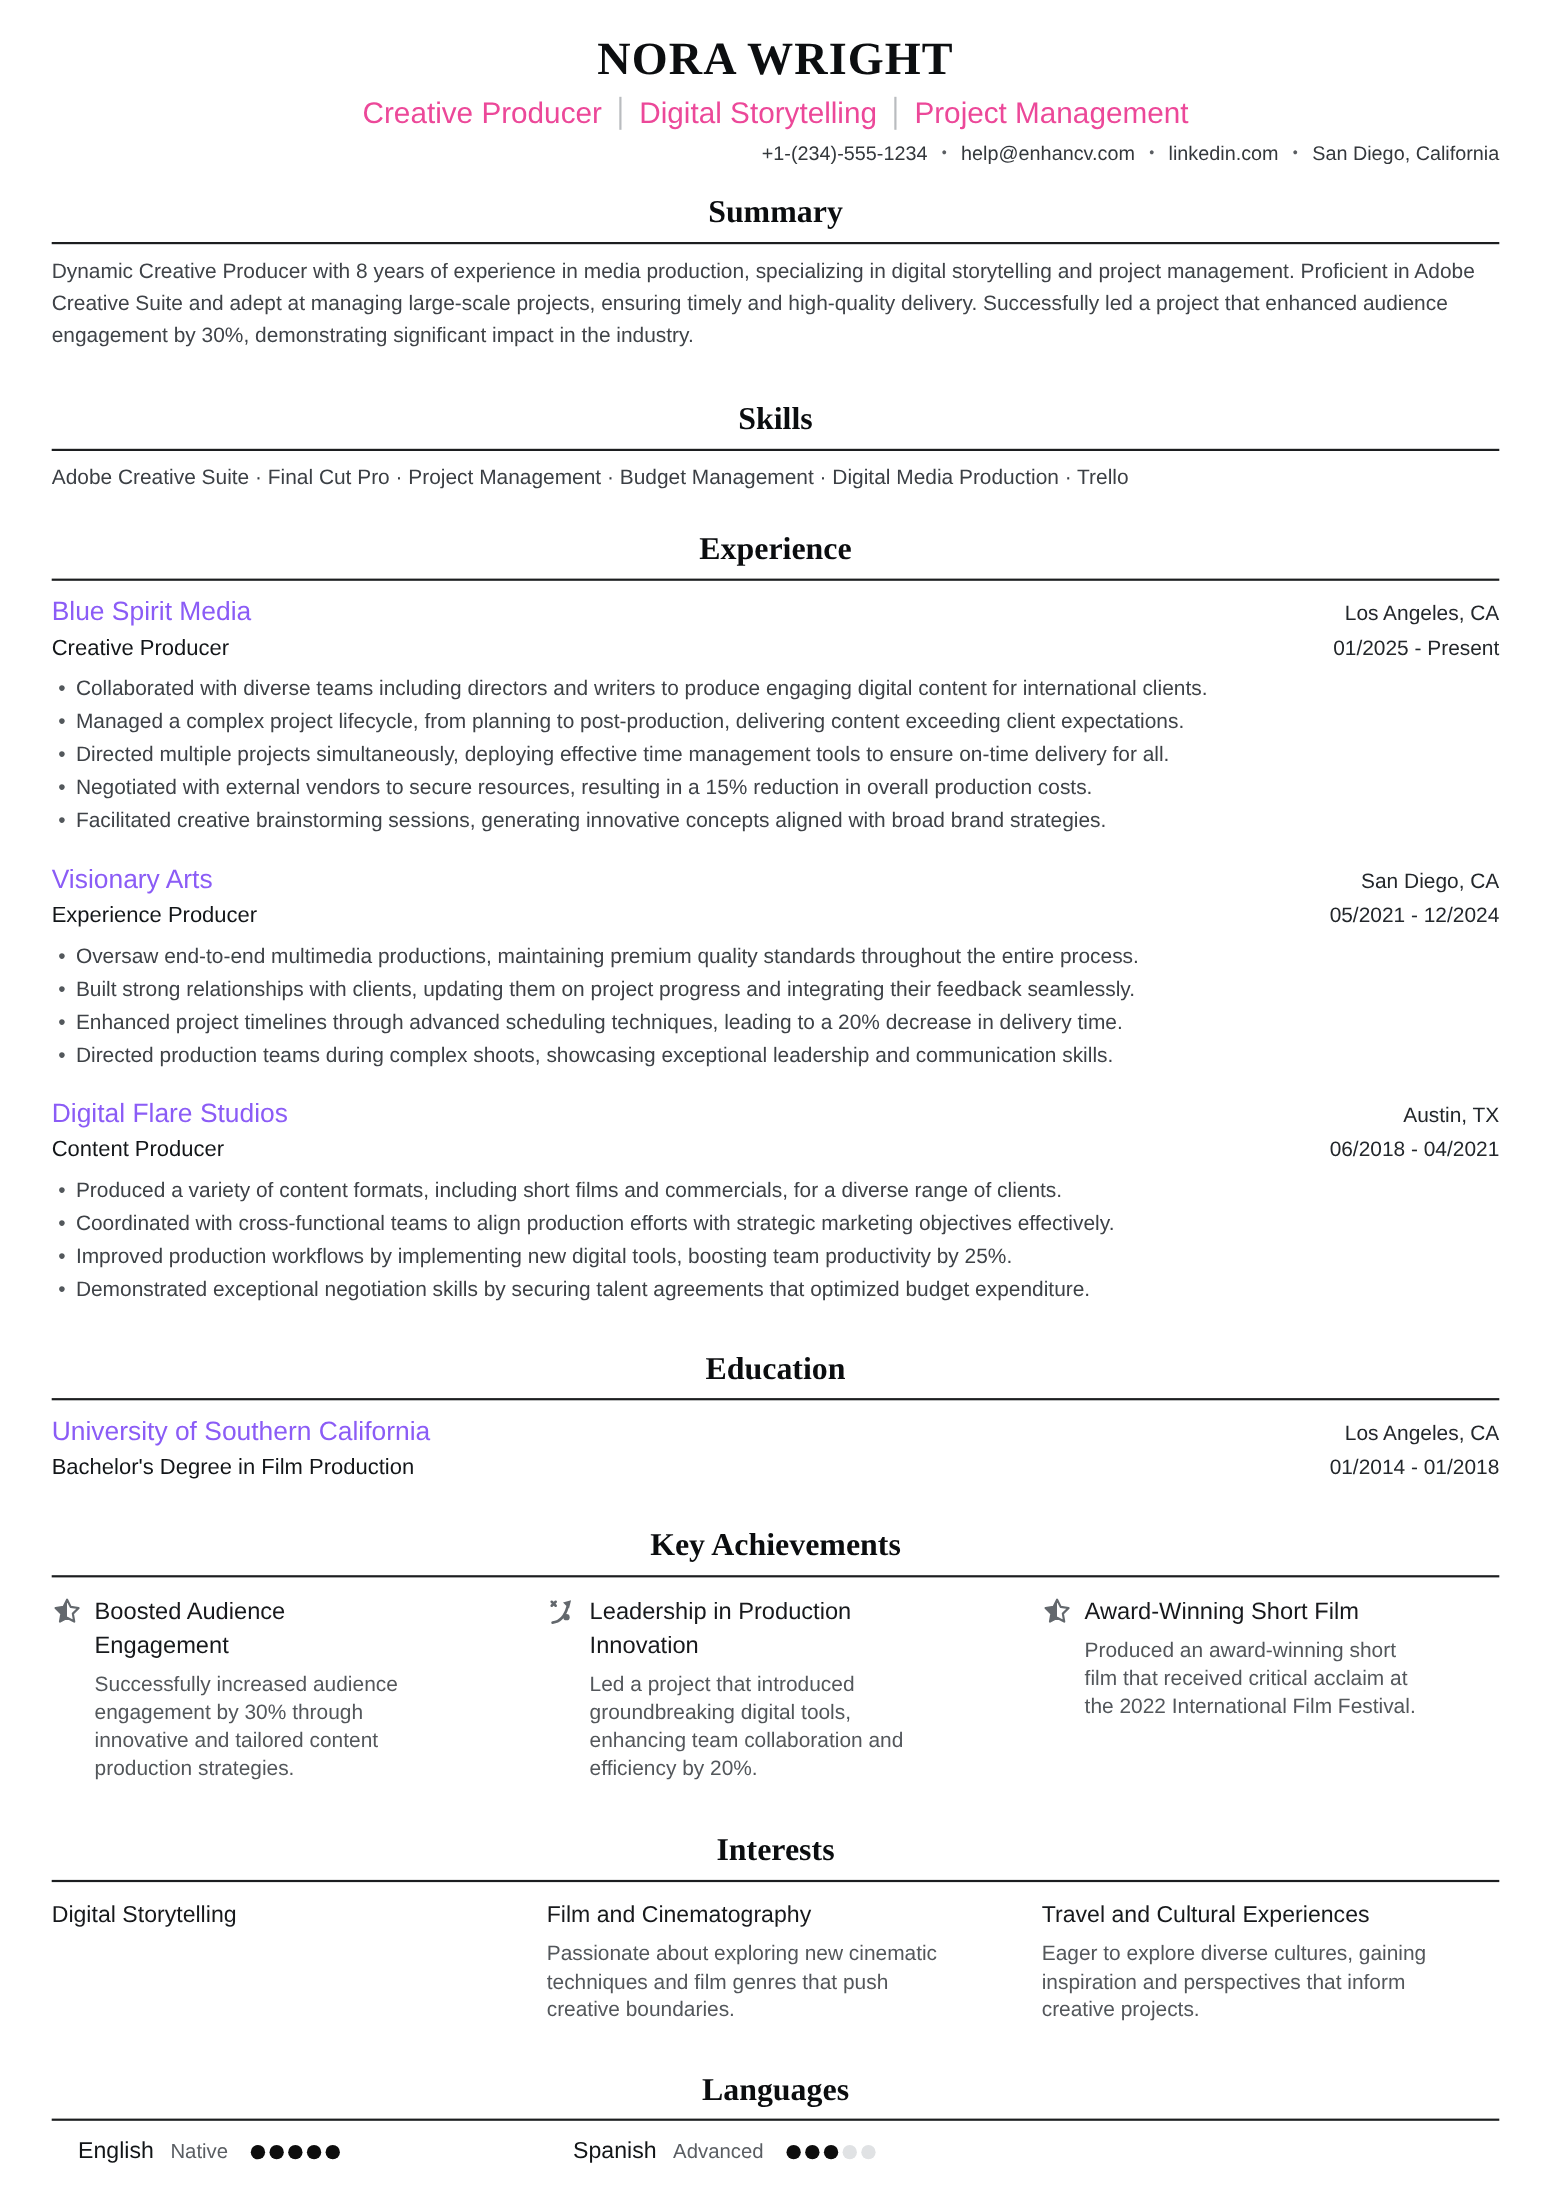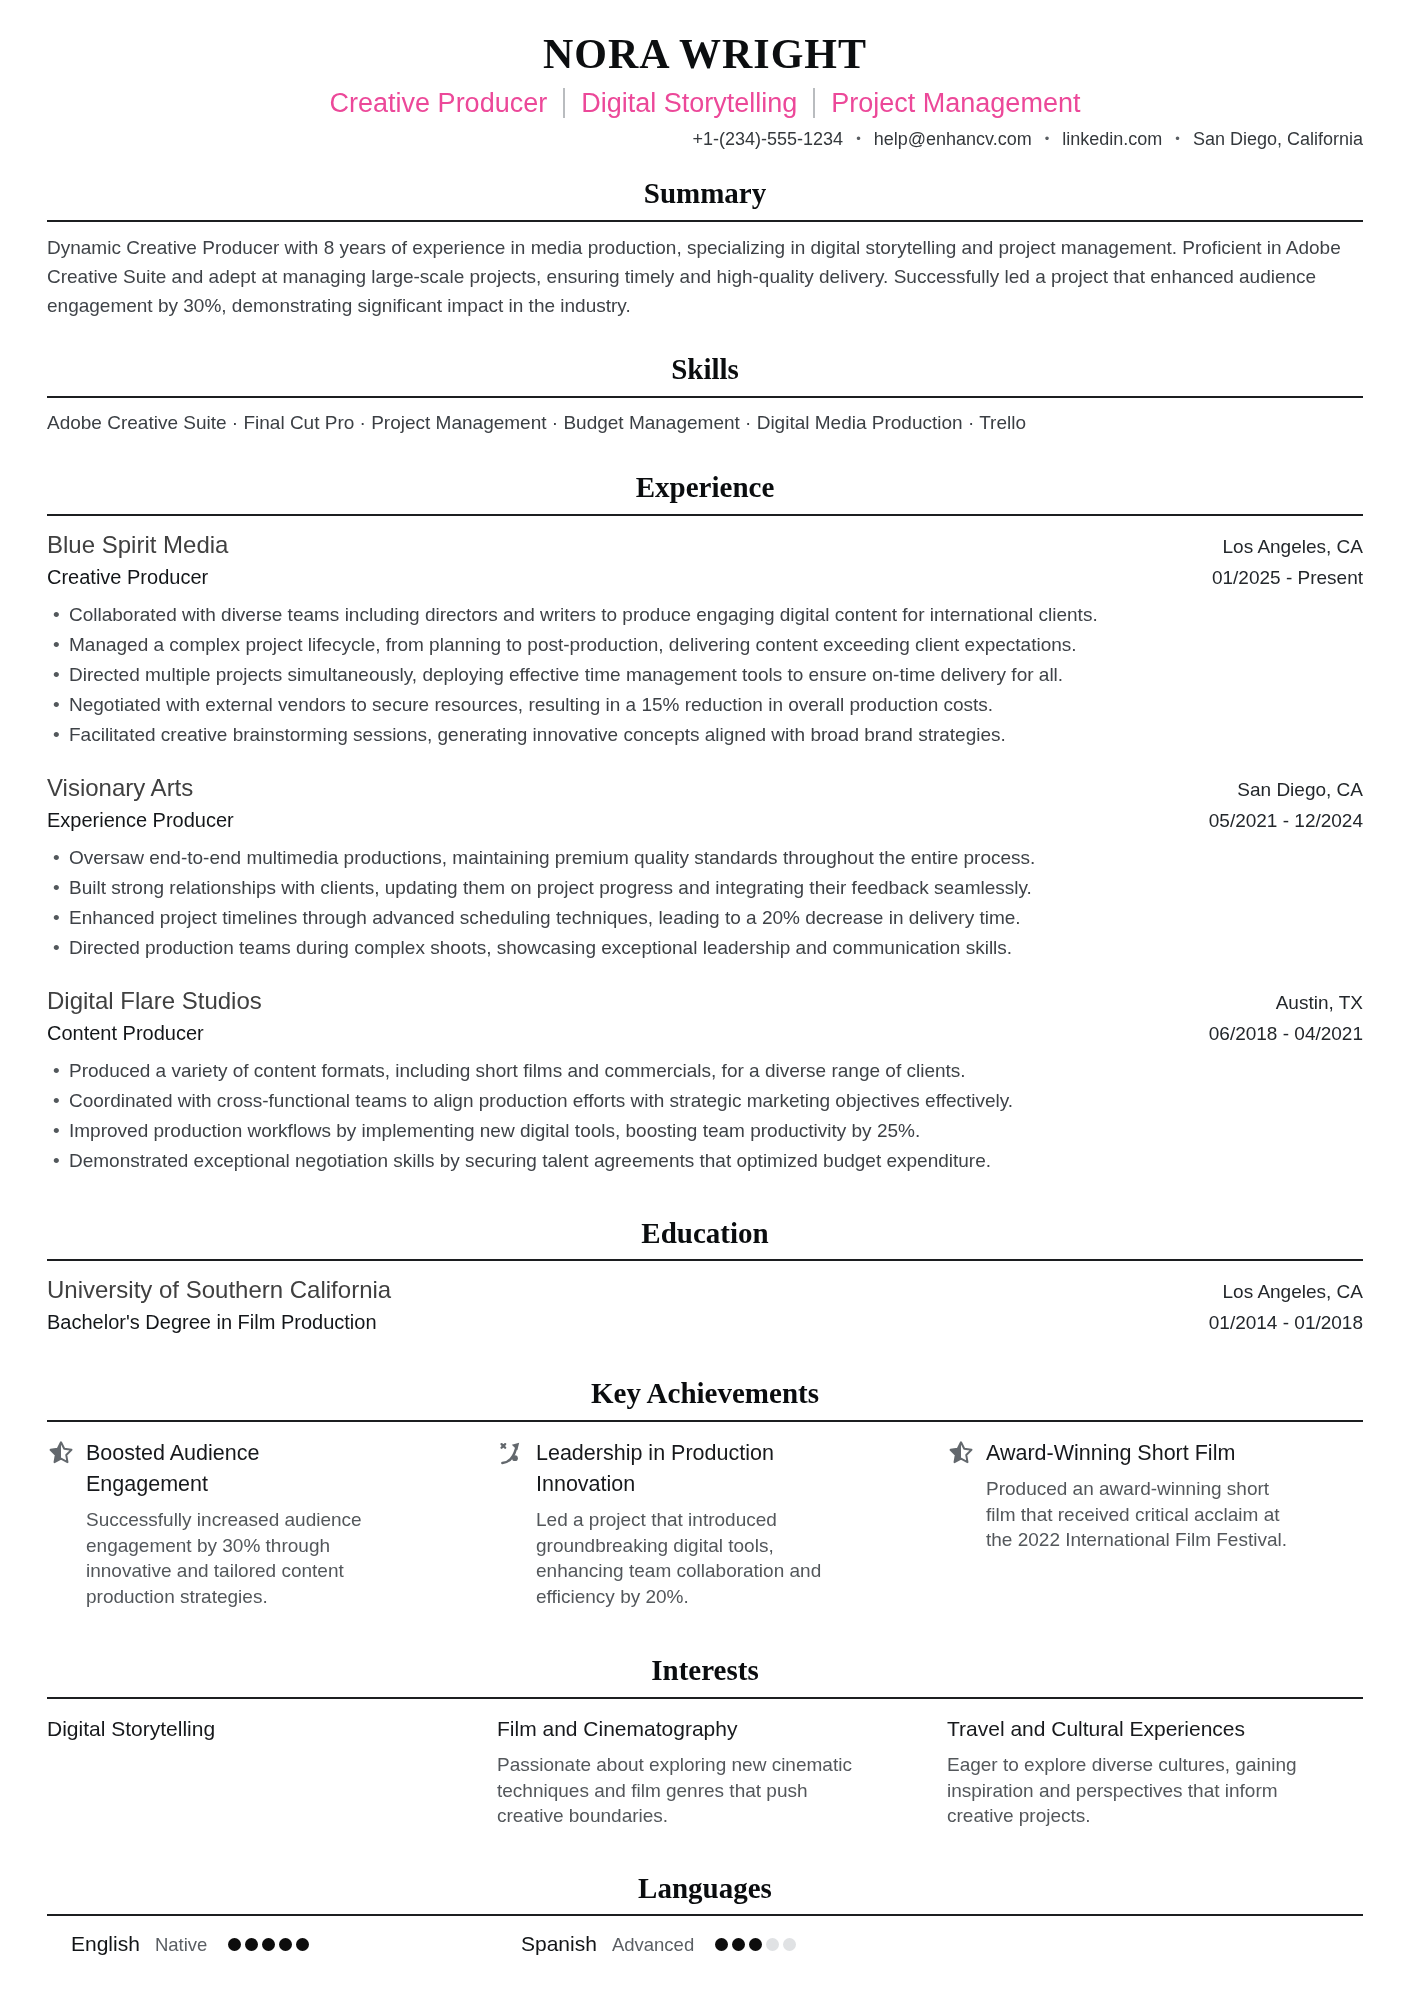--- a/index.html
+++ b/index.html
@@ -16,28 +16,28 @@
   .hdr-contact { margin-top:9px; font-size:18px; color:#34383c;text-align:right; }
   .hdr-contact .c + .c::before { content:"•"; color:#5a5e62; font-size:13px; margin:0 13px; vertical-align:2px; }
 
   
   h2.sec { font-family:"Liberation Serif", serif; font-weight:700; font-size:29px; line-height:1.2;
            color:#0b0d0f; text-align:center; }
   .rule { height:2px; background:#1c1e20; margin-top:9px; }
   .sec-summary h2 { margin-top:26px; }
   .summary-text { margin-top:11px; font-size:19px; line-height:29px; color:#3f4348; }
 
-  .sec-skills h2 { margin-top:32px; }
+  .sec-skills h2 { margin-top:44px; }
   .skills-line { margin-top:12px; font-size:19px; line-height:26px; color:#3b3f44; }
 
   .sec-xp h2 { margin-top:34px; }
   .row { display:flex; justify-content:space-between; align-items:baseline; }
   .xp-entry { margin-top:13px; }
   .xp-entry + .xp-entry { margin-top:22px; }
-  .company { font-size:24px; line-height:32px; color:#404040; font-weight:400; }
+  .company { font-size:24px; line-height:32px; color:#8b5cf6; font-weight:400; }
   .meta { font-size:19px; color:#23272b; }
   .jobtitle { font-size:20px; line-height:27px; color:#131619; margin-top:3px; }
   ul.bullets { margin-top:9px; list-style:none; }
   ul.bullets li { position:relative; padding-left:22px; font-size:19px; line-height:30px; color:#3e4247; }
   ul.bullets li::before { content:"•"; position:absolute; left:6px; top:0; color:#53585c; }
 
   .sec-edu h2 { margin-top:40px; }
   .edu-body { margin-top:13px; }
 
   

